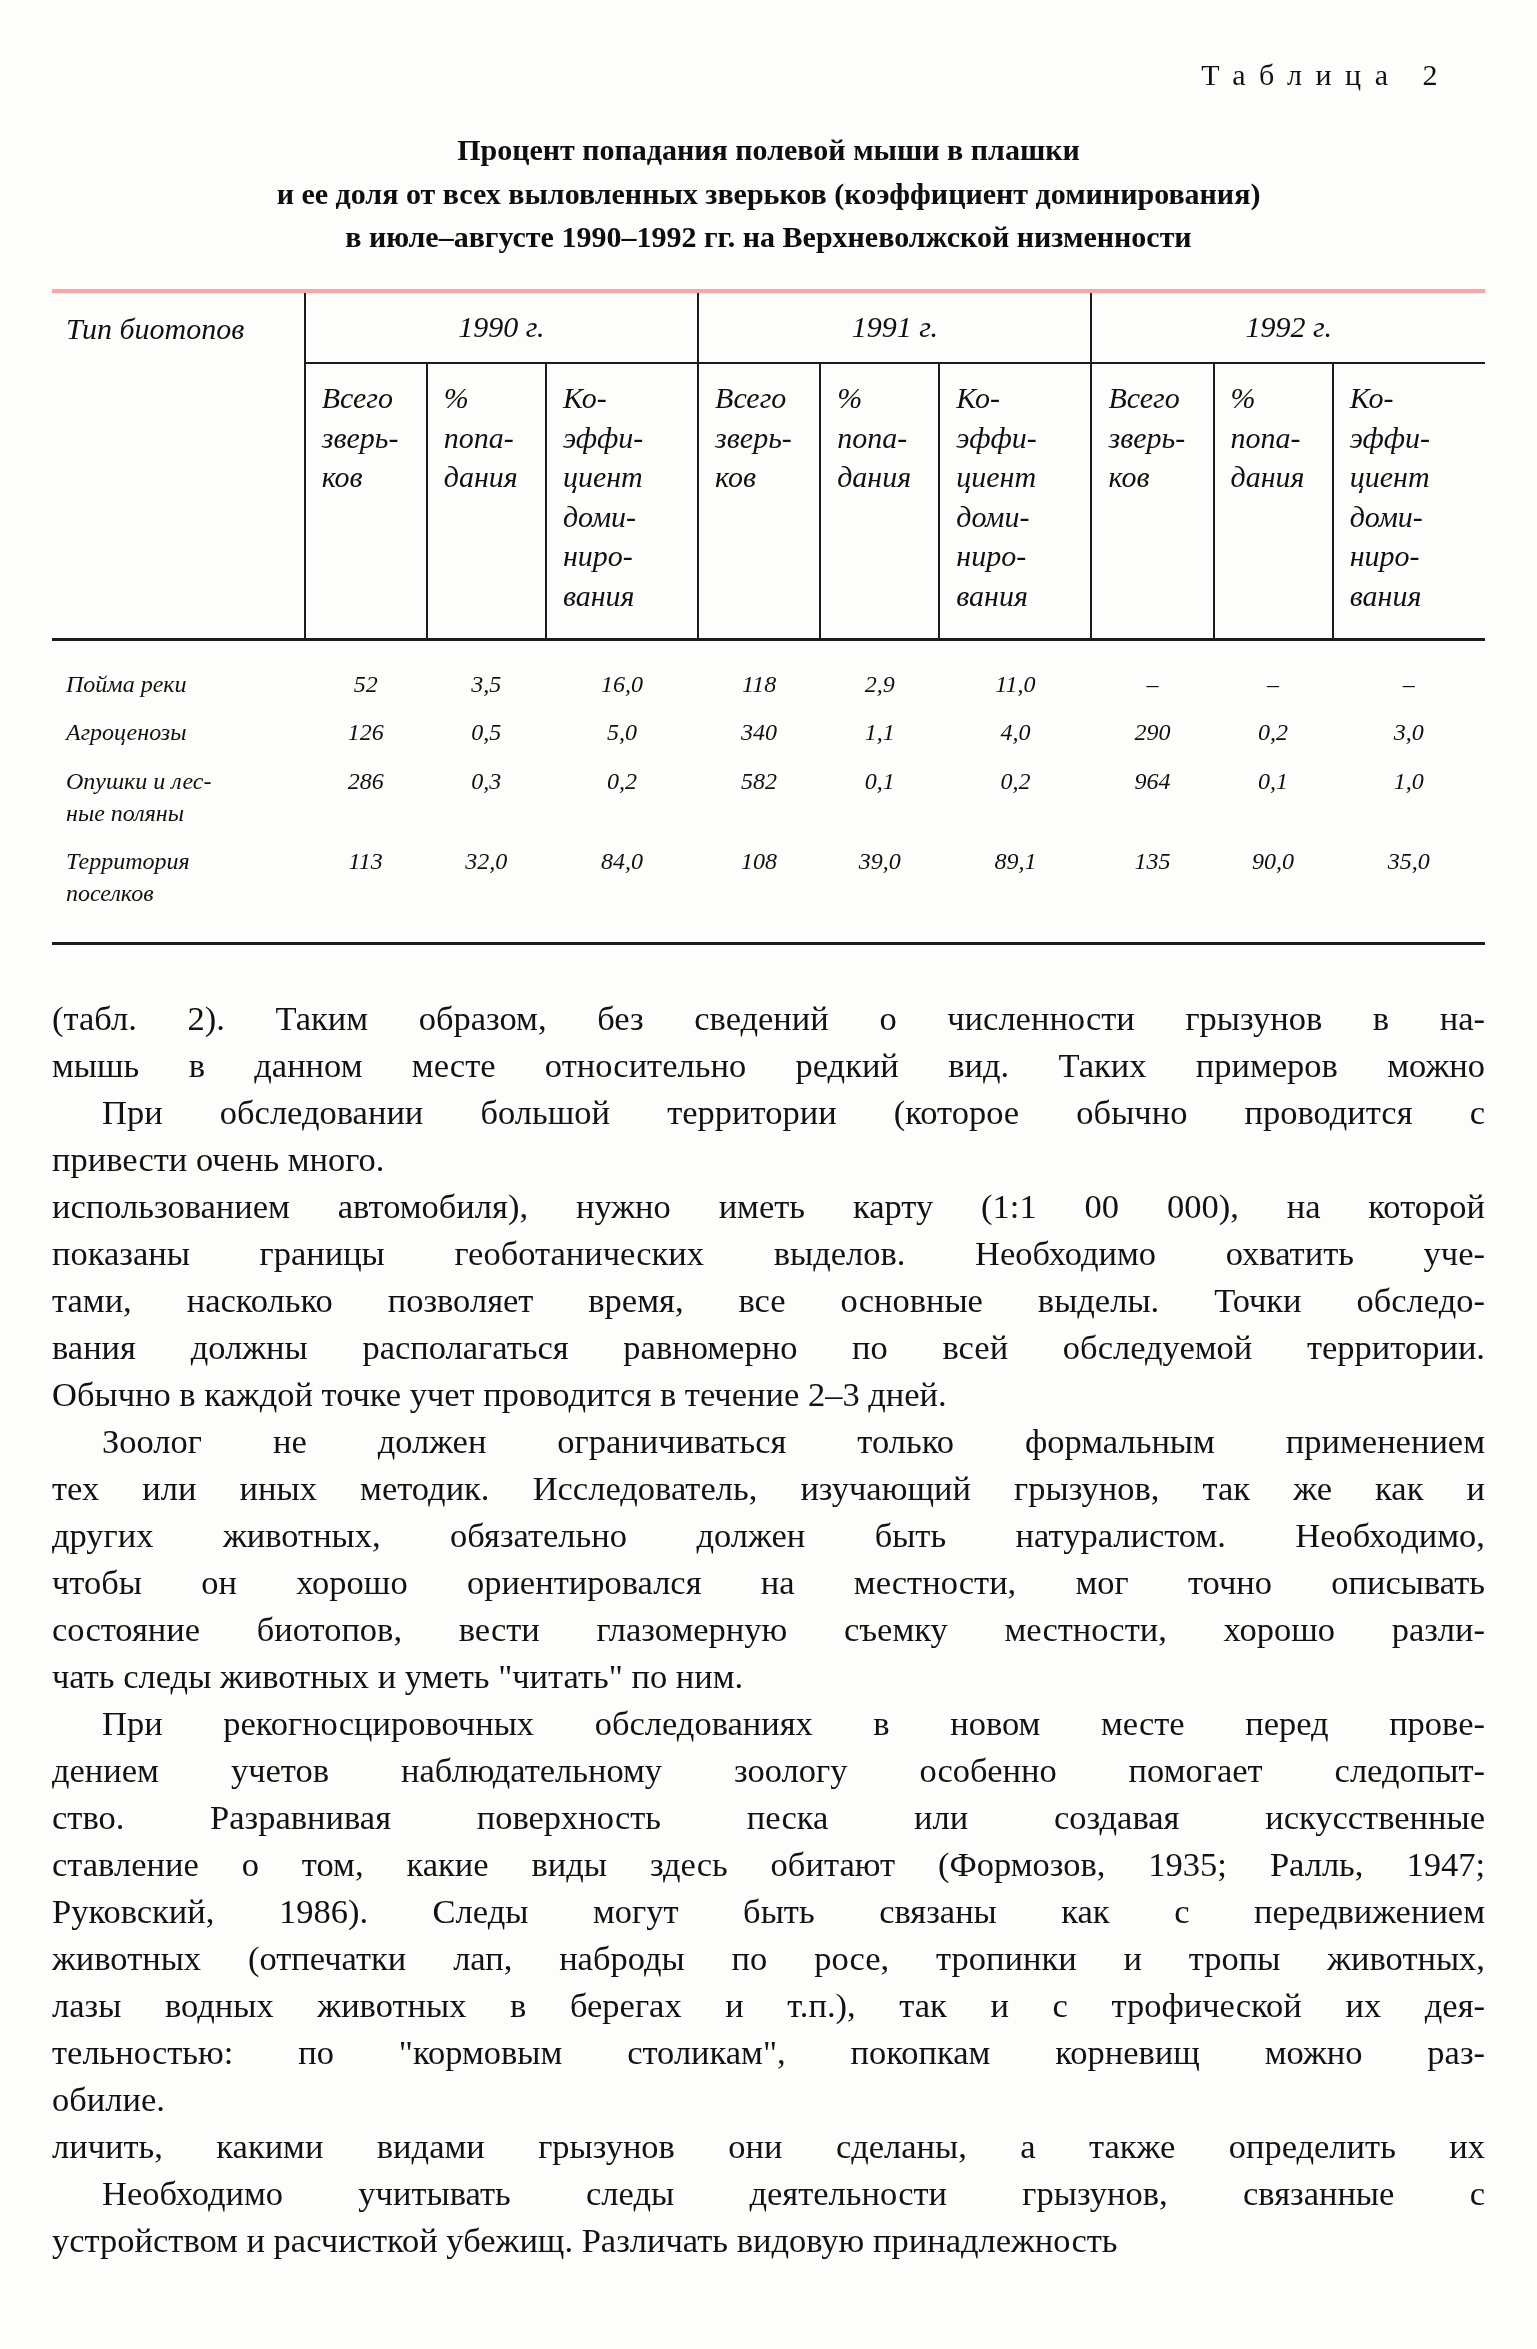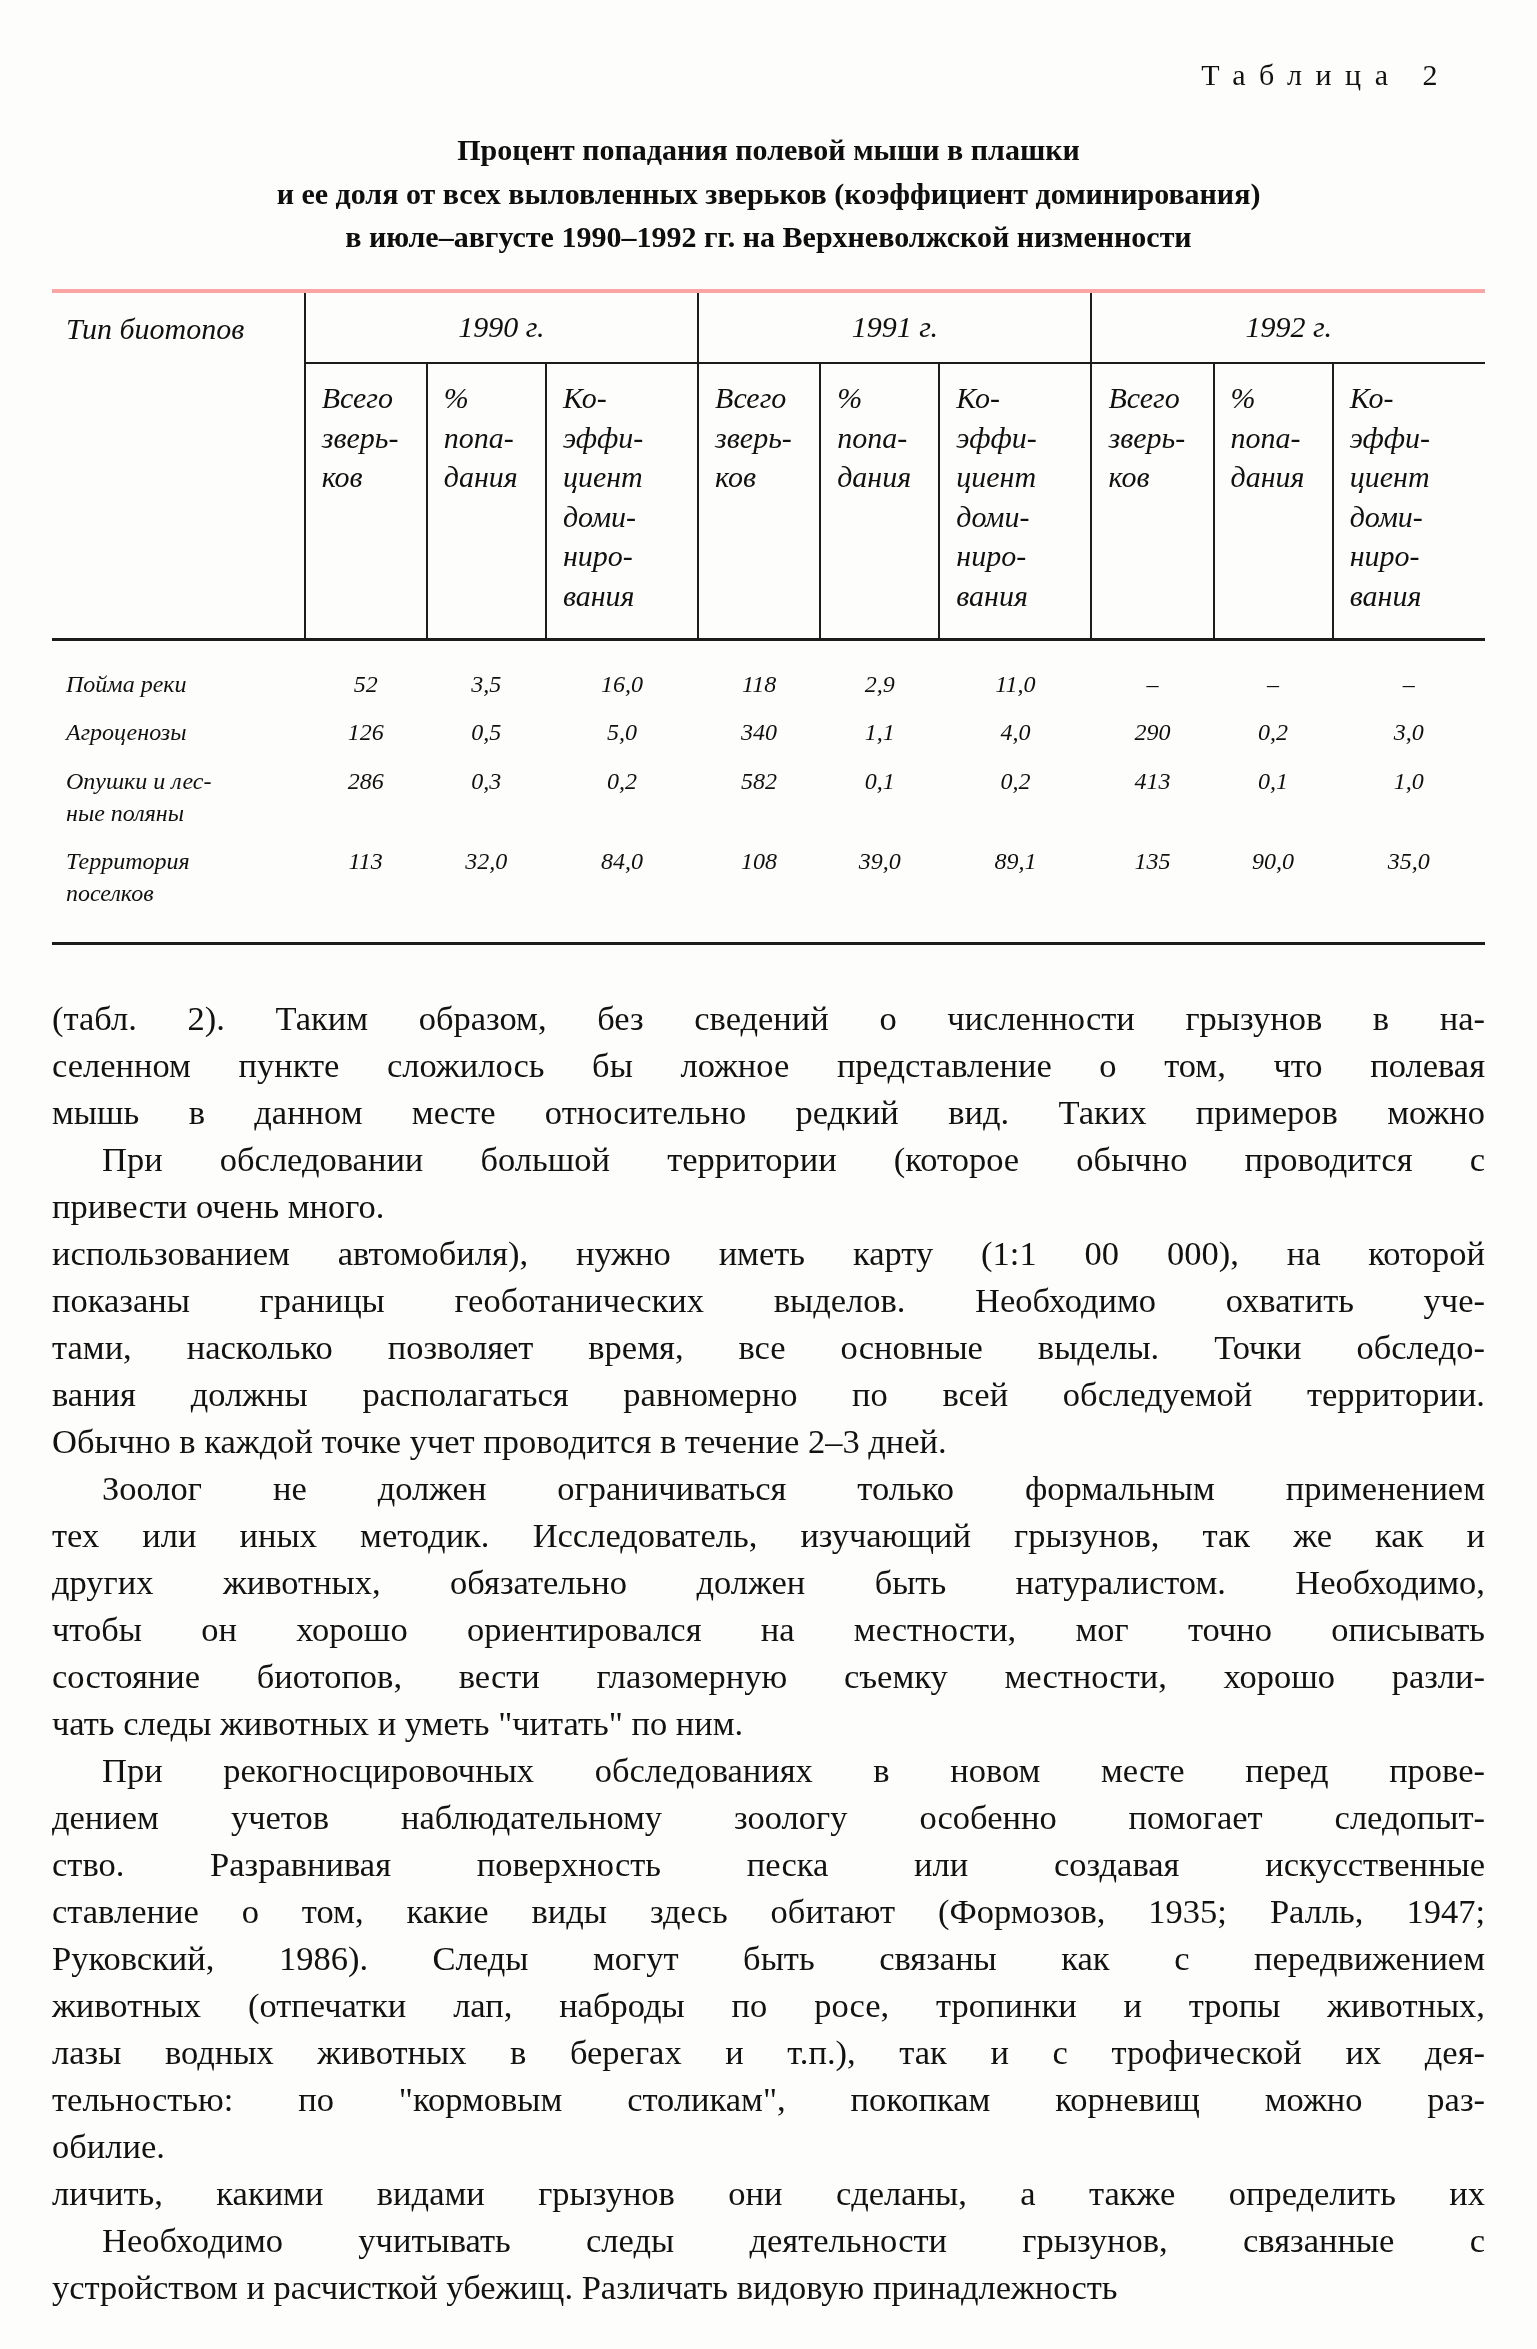--- a/index.html
+++ b/index.html
@@ -204,21 +204,21 @@
       </tr>
       <tr>
         <td class="label">Опушки и лес-
 ные поляны</td>
         <td>286</td>
         <td>0,3</td>
         <td>0,2</td>
         <td>582</td>
         <td>0,1</td>
         <td>0,2</td>
-        <td>413</td>
+        <td>964</td>
         <td>0,1</td>
         <td>1,0</td>
       </tr>
       <tr>
         <td class="label">Территория
 поселков</td>
         <td>113</td>
         <td>32,0</td>
         <td>84,0</td>
         <td>108</td>
@@ -226,21 +226,20 @@
         <td>89,1</td>
         <td>135</td>
         <td>90,0</td>
         <td>35,0</td>
       </tr>
     </tbody>
   </table>
 
   <div class="body-text">
       <div class="line">(табл. 2). Таким образом, без сведений о численности грызунов в на-</div>
-      <div class="line">селенном пункте сложилось бы ложное представление о том, что полевая</div>
       <div class="line">мышь в данном месте относительно редкий вид. Таких примеров можно</div>
       <div class="line indent">При обследовании большой территории (которое обычно проводится с</div>
       <div class="line para-last">привести очень много.</div>
       <div class="line">использованием автомобиля), нужно иметь карту (1:1 00 000), на которой</div>
       <div class="line">показаны границы геоботанических выделов. Необходимо охватить уче-</div>
       <div class="line">тами, насколько позволяет время, все основные выделы. Точки обследо-</div>
       <div class="line">вания должны располагаться равномерно по всей обследуемой территории.</div>
       <div class="line para-last">Обычно в каждой точке учет проводится в течение 2–3 дней.</div>
       <div class="line indent">Зоолог не должен ограничиваться только формальным применением</div>
       <div class="line">тех или иных методик. Исследователь, изучающий грызунов, так же как и</div>

